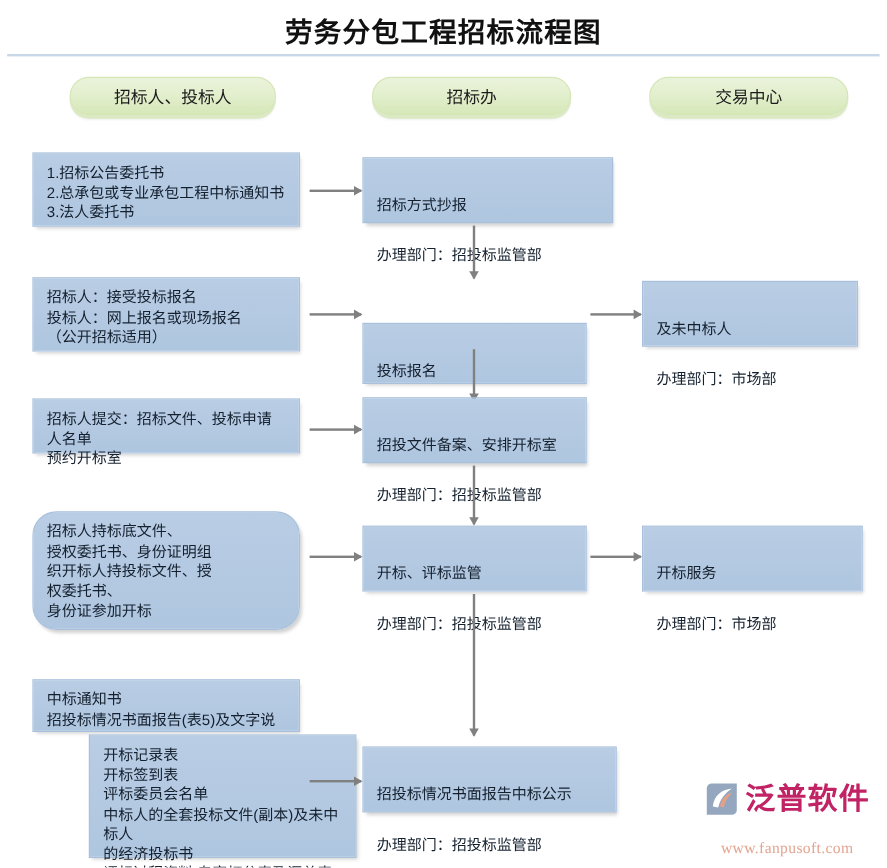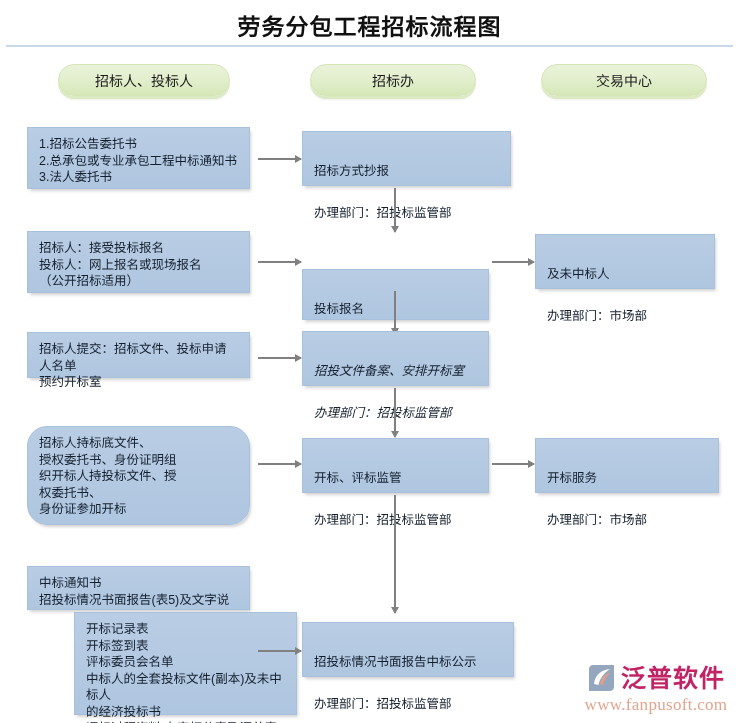--- a/index.html
+++ b/index.html
@@ -124,23 +124,23 @@
   .wm-mark { display: block; }
   .wm-text {
     font-size: 25px;
     font-weight: bold;
     color: #be185d;
     letter-spacing: 1px;
     line-height: 1;
   }
   .wm-url {
     font-family: "Liberation Serif", "DejaVu Serif", serif;
-    font-size: 17px;
+    font-size: 13px;
     color: #e2a08a;
-    margin-top: 3px;
+    margin-top: 19px;
     letter-spacing: 0.3px;
   }
 </style>
 </head>
 <body>
 
 <div class="page-title">劳务分包工程招标流程图</div>
 <div class="title-rule"></div>
 
 <div class="pill" style="left:58px; top:64px; width:172px;">
@@ -184,21 +184,21 @@
   <span>办理部门：市场部</span>
 </div>
 
 <div class="v-arrow" style="left:394px; top:291px; height:43px;"></div>
 
 <div class="box tight" style="left:27px; top:332px; width:223px; height:46px;">招标人提交：招标文件、投标申请 人名单
 预约开标室</div>
 
 <div class="h-arrow" style="left:258px; top:357px; width:43px;"></div>
 
-<div class="box two-line" style="left:302px; top:331px; width:187px; height:55px;font-style:italic;">
+<div class="box two-line" style="left:302px; top:331px; width:187px; height:55px;">
   <span>招投文件备案、安排开标室</span><br>
   <span>办理部门：招投标监管部</span>
 </div>
 
 <div class="v-arrow" style="left:394px; top:388px; height:49px;"></div>
 
 <div class="box tight" style="left:27px; top:426px; width:223px; height:99px;border-radius:20px;">招标人持标底文件、
 授权委托书、身份证明组
 织开标人持投标文件、授
 权委托书、

